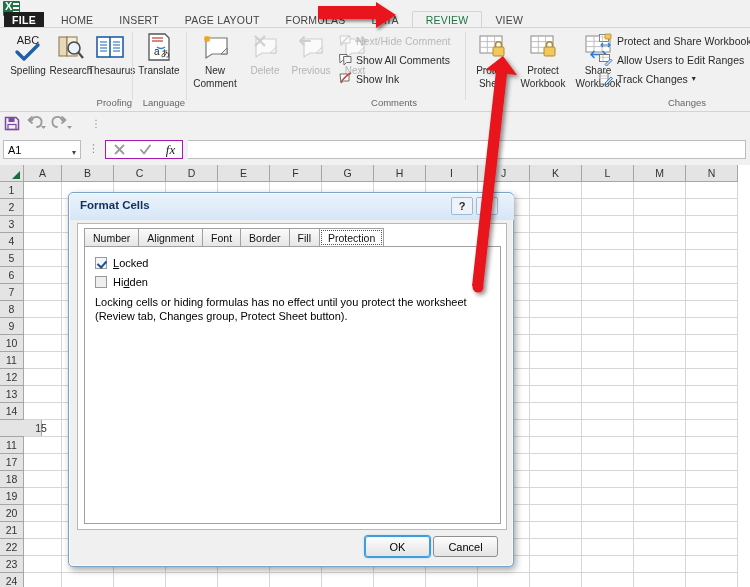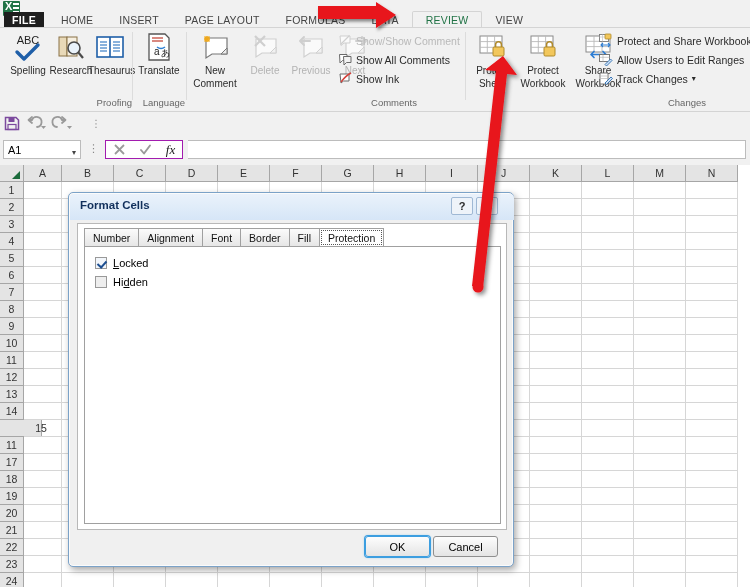--- a/index.html
+++ b/index.html
@@ -255,21 +255,21 @@
           <div class="lbl">Next</div>
         </div>
 
         <div class="smallrow dim" style="left:152px; top:4px;">
           <span>
             <svg width="13" height="13" viewBox="0 0 13 13">
               <path d="M1 2 H11 V9 H5 L2 11.5 Z" fill="#fafafa" stroke="#cfcfcf" stroke-width="1"></path>
               <line x1="1.5" y1="10.5" x2="10.5" y2="1.5" stroke="#cfcfcf" stroke-width="1.2"></line>
             </svg>
           </span>
-          <span class="lbl">Show/Show Comment</span>
+          <span class="lbl">Next/Hide Comment</span>
         </div>
         <div class="smallrow" style="left:152px; top:23px;">
           <span>
             <svg width="13" height="13" viewBox="0 0 13 13">
               <path d="M0.5 1.5 H8 V7.5 H3.5 L1 10 Z" fill="#fff" stroke="#6a6a6a" stroke-width="1"></path>
               <path d="M4.5 3.5 H12 V9.5 H7.5 L5 12 Z" fill="#f2f2f2" stroke="#6a6a6a" stroke-width="1"></path>
             </svg>
           </span>
           <span class="lbl">Show All Comments</span>
         </div>
@@ -839,20 +839,21 @@
 
       <div class="dlg-pane">
         <div class="chkrow" style="top:10px;">
           <span class="chk on"></span>
           <span class="chklbl"><u>L</u><span>ocked</span></span>
         </div>
         <div class="chkrow" style="top:29px;">
           <span class="chk off"></span>
           <span class="chklbl"><span>Hi</span><u>d</u><span>den</span></span>
         </div>
+        <div class="hinttext">Locking cells or hiding formulas has no effect until you protect the worksheet (Review tab, Changes group, Protect Sheet button).</div>
       </div>
     </div>
 
     <div class="dlgbtn default" style="left:296px; top:343px;">OK</div>
     <div class="dlgbtn" style="left:364px; top:343px;">Cancel</div>
   </div>
 
   <div class="arrow" style="left:318px; top:2px;">
     <svg width="110" height="36" viewBox="0 0 110 36">
       <defs>

